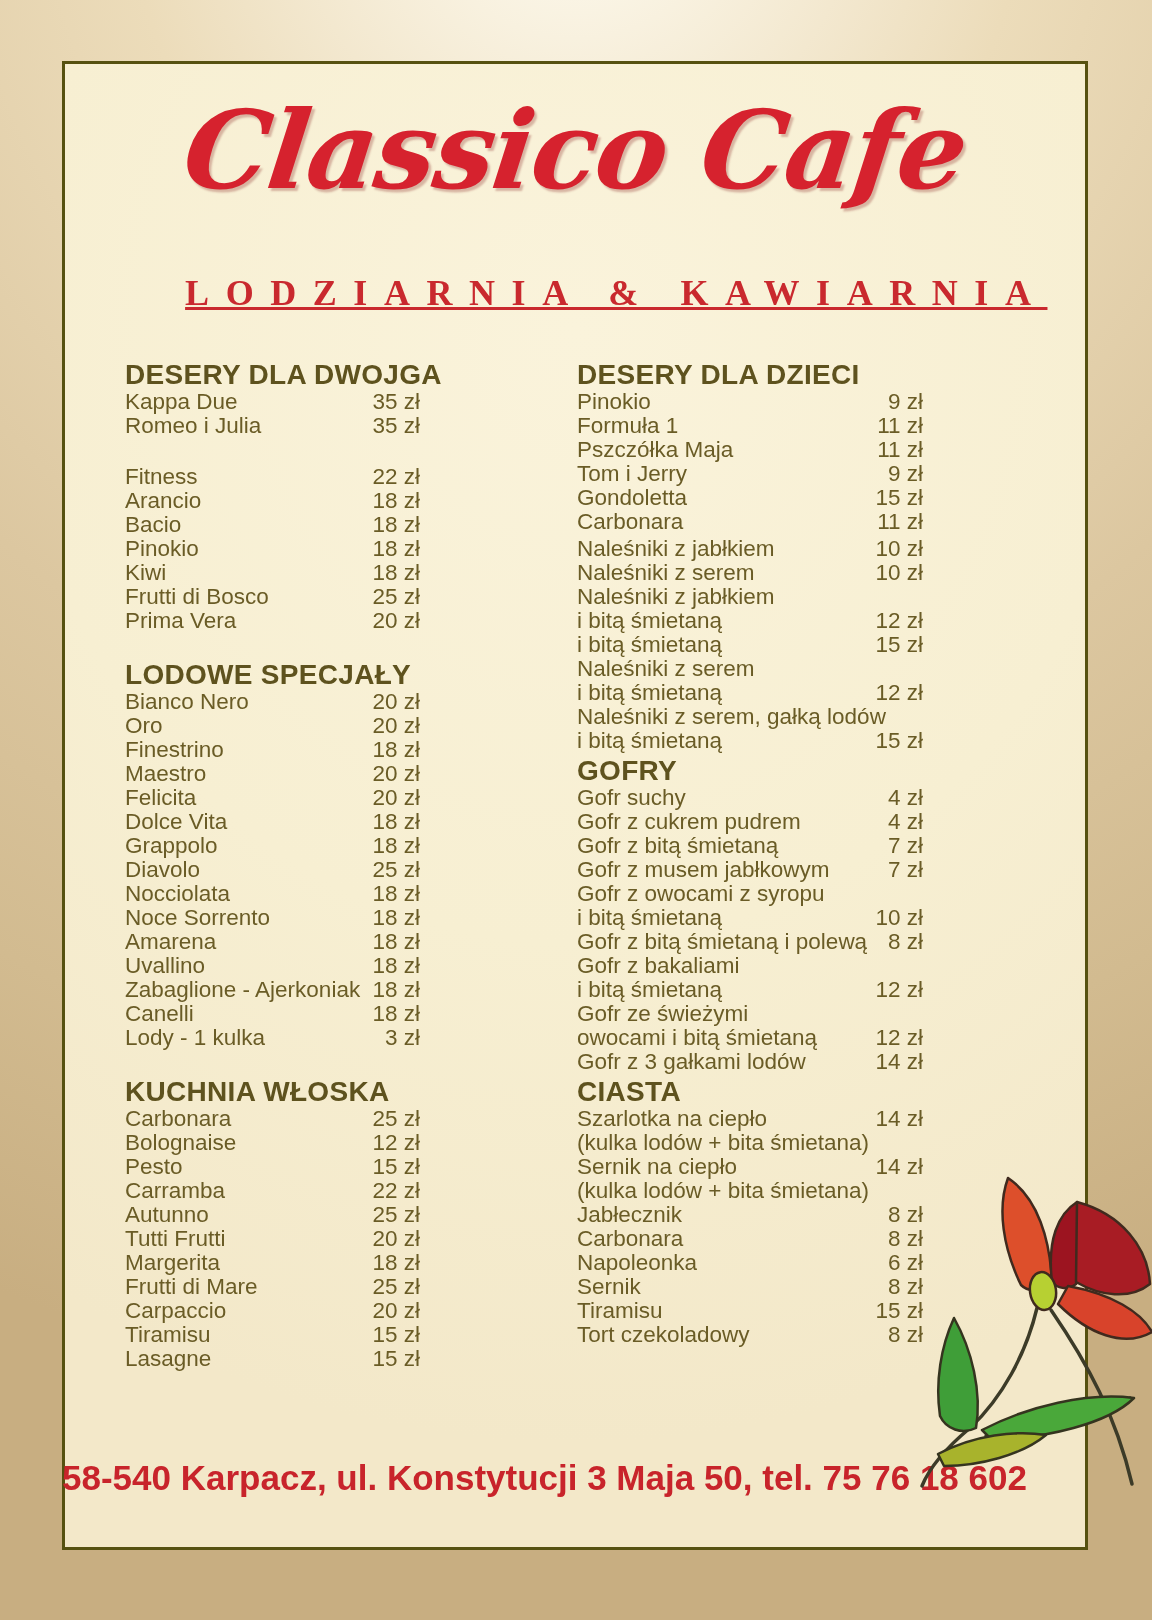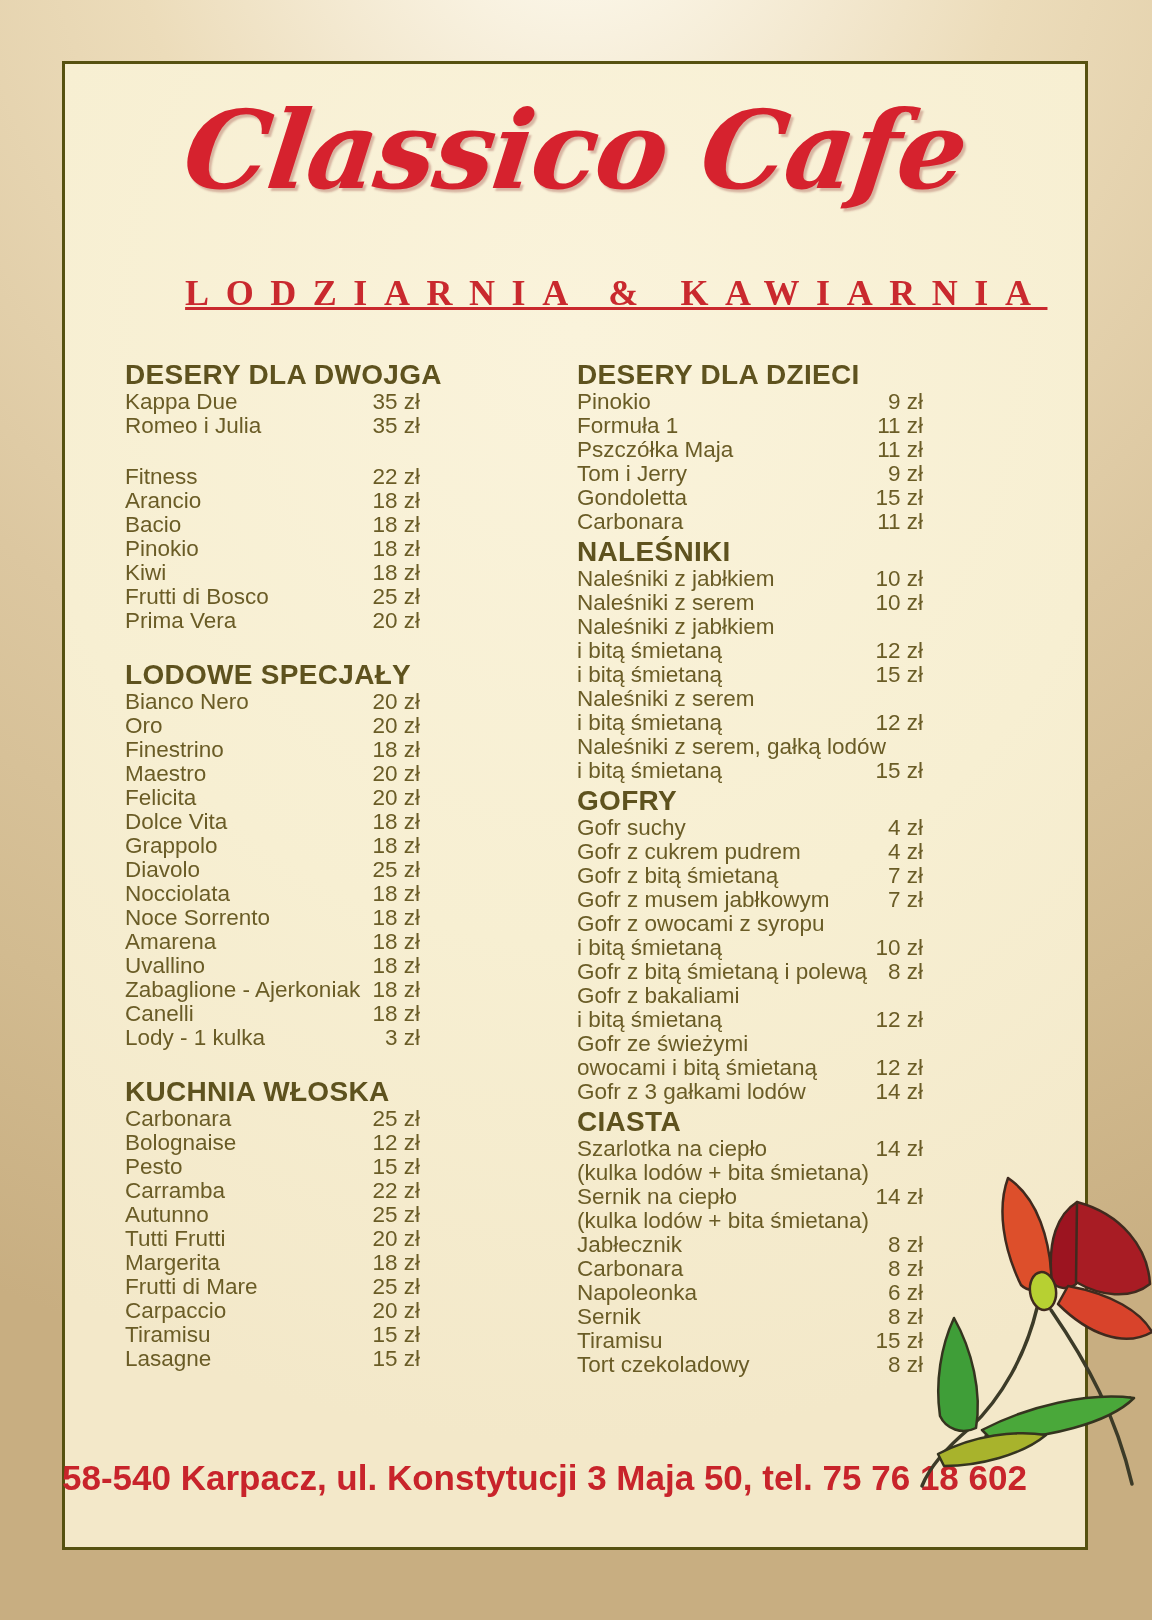--- a/index.html
+++ b/index.html
@@ -235,21 +235,20 @@
         <div class="row">
           <span class="nm">Gondoletta</span>
           <span class="pr">15 zł</span>
         </div>
         <div class="row">
           <span class="nm">Carbonara</span>
           <span class="pr">11 zł</span>
         </div>
       </div>
       <div class="section">
-        <div class="sec-h">NALEŚNIKI</div>
         <div class="row">
           <span class="nm">Naleśniki z jabłkiem</span>
           <span class="pr">10 zł</span>
         </div>
         <div class="row">
           <span class="nm">Naleśniki z serem</span>
           <span class="pr">10 zł</span>
         </div>
         <div class="row">
           <span class="nm">Naleśniki z jabłkiem</span>

